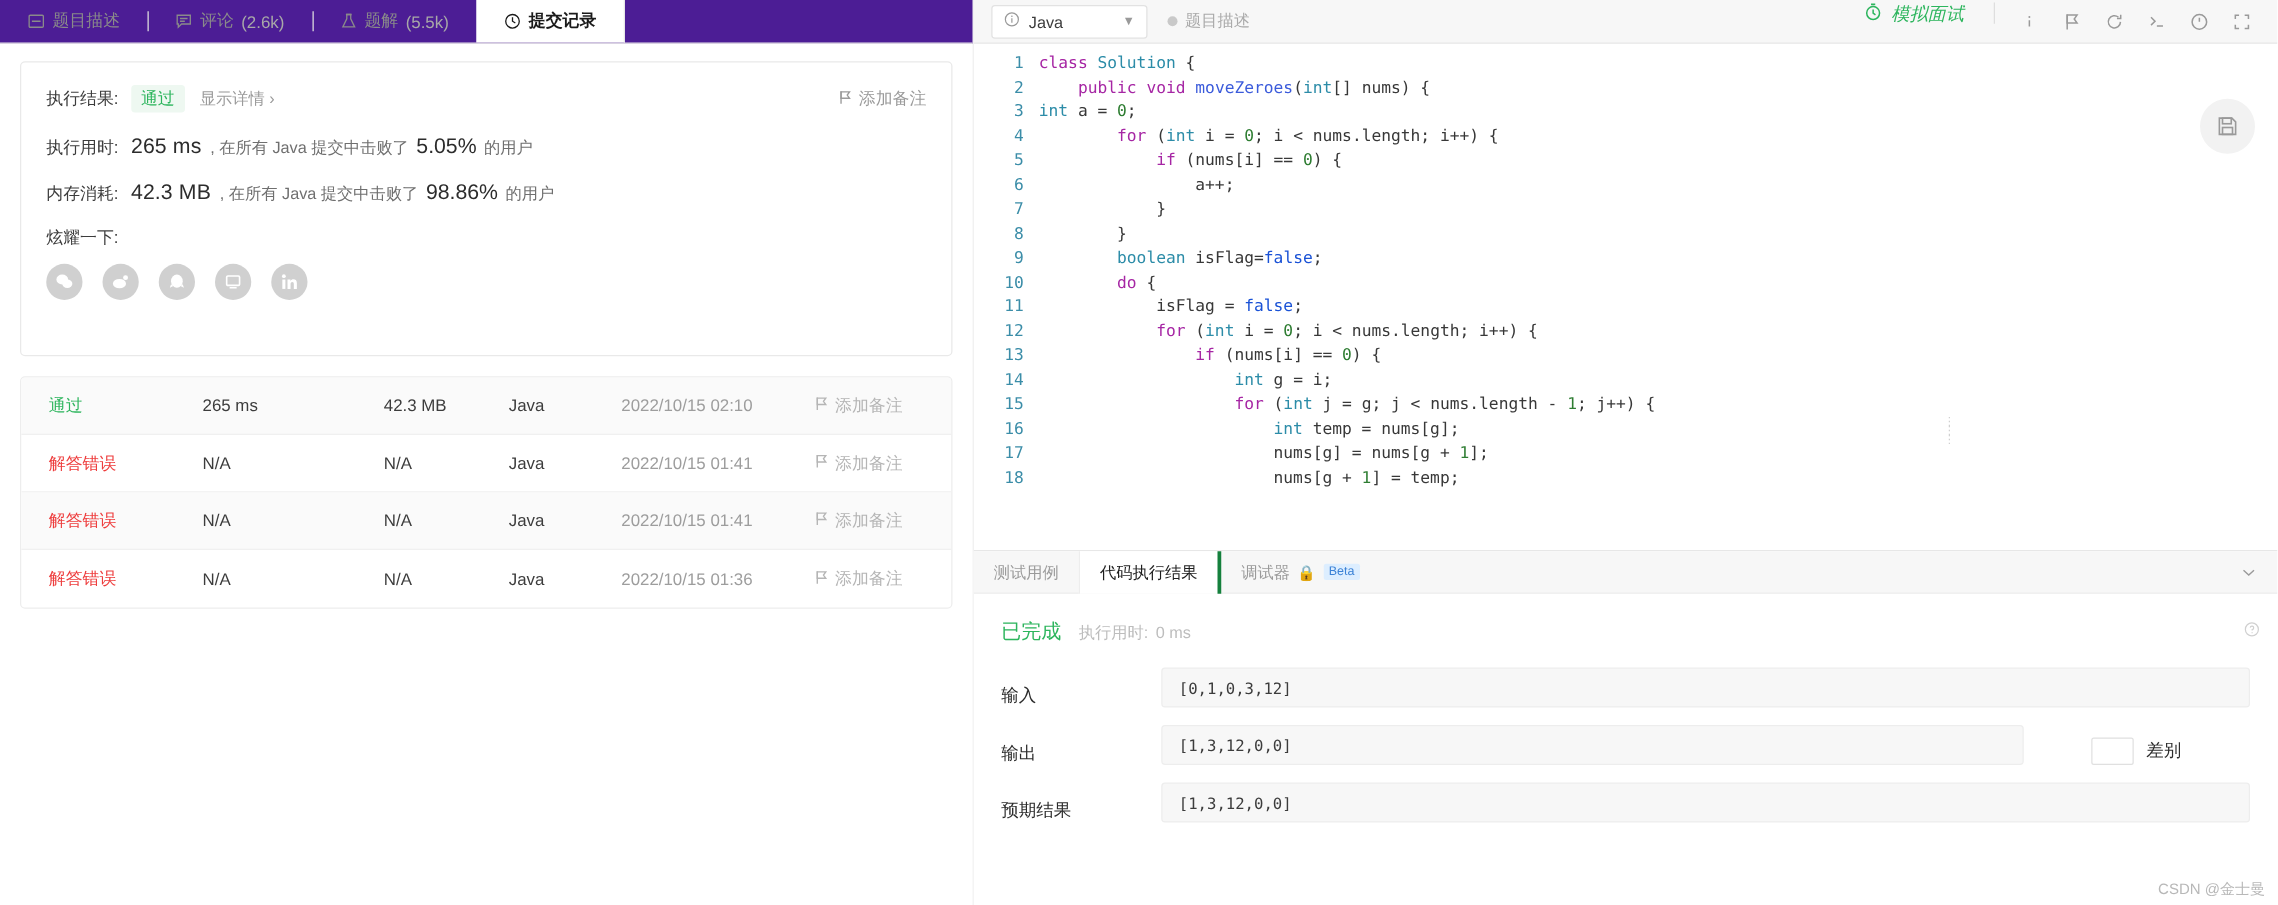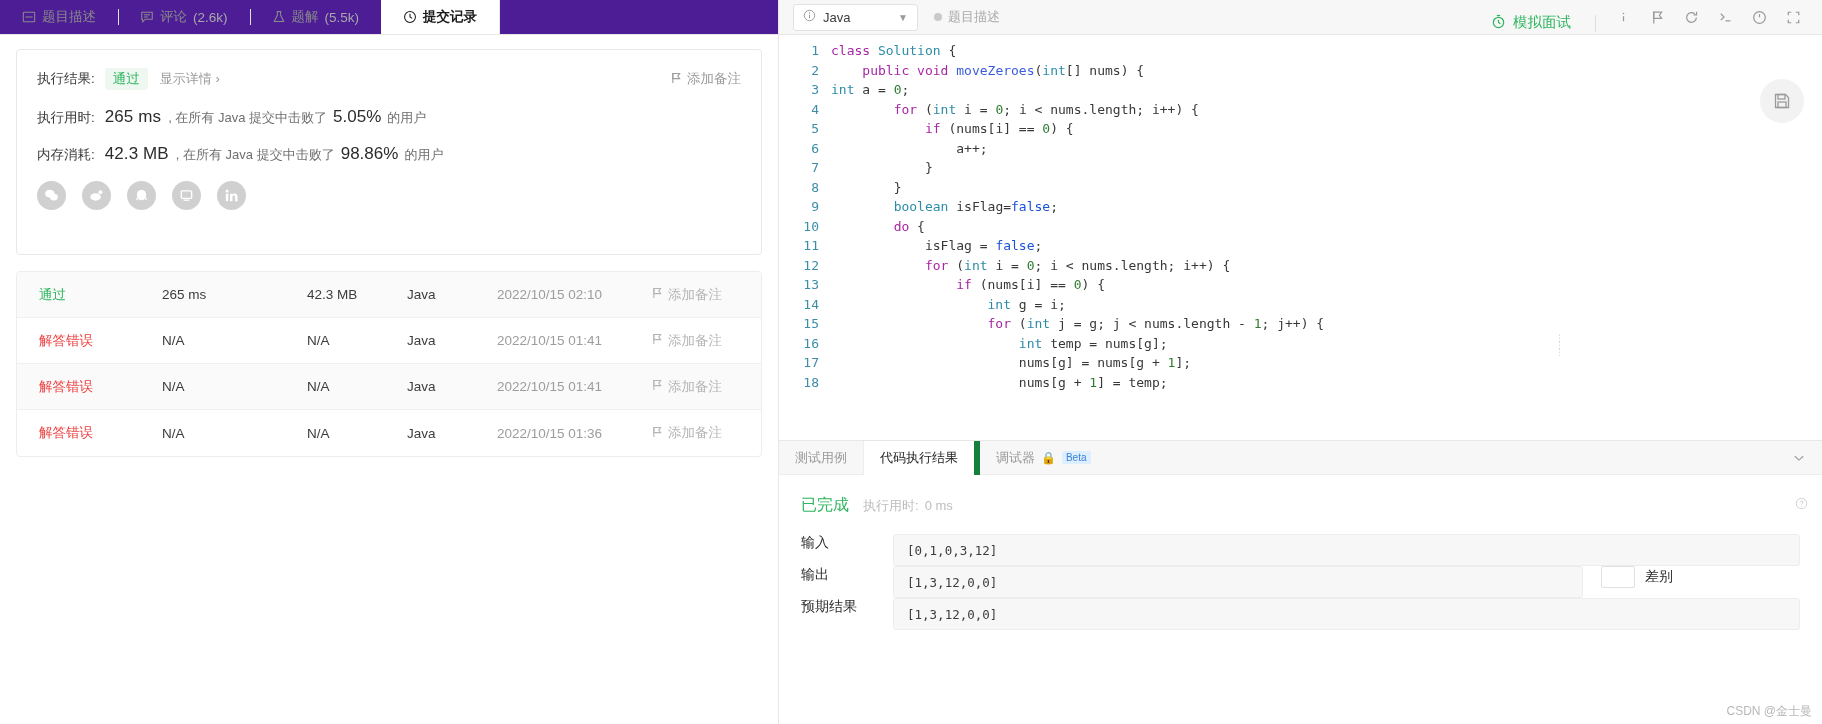--- a/index.html
+++ b/index.html
@@ -80,21 +80,21 @@
                 background: #fff; }
   .rtoolbar { height: 35px; flex: 0 0 35px; display: flex; align-items: center;
               background: #f7f7f7; border-bottom: 1px solid #e7e7e7; padding: 0 14px; }
   .lang-sel { display: flex; align-items: center; gap: 7px; height: 27px; padding: 0 9px;
               background: #fff; border: 1px solid #e2e2e2; border-radius: 3px;
               font-size: 13px; color: #3c3c3c; min-width: 125px; cursor: pointer; }
   .lang-sel .chev { margin-left: auto; color: #9a9a9a; font-size: 10px; }
   .smart { display: flex; align-items: center; gap: 6px; margin-left: 16px;
            font-size: 13px; color: #aaa; cursor: pointer; }
   .smart .dot { width: 8px; height: 8px; border-radius: 50%; background: #c9c9c9; }
-  .rt-right { margin-left: auto; display: flex; align-items: flex-end; gap: 4px; }
+  .rt-right { margin-left: auto; display: flex; align-items: flex-start; gap: 4px; font-style: italic; }
   .mock { display: flex; align-items: center; gap: 7px; color: #2db55d;
           font-size: 14.5px; cursor: pointer; padding-right: 12px; }
   .vdiv { width: 1px; height: 17px; background: #dedede; margin: 0 8px; }
   .ticon { width: 30px; height: 30px; display: flex; align-items: center;
            justify-content: center; color: #9a9a9a; cursor: pointer; }
 
   
   .code-wrap { flex: 1; position: relative; overflow: hidden;
                font-family: "DejaVu Sans Mono", "Liberation Mono", monospace; }
   .code-area { display: flex; padding-top: 6px; font-size: 13px; line-height: 19.5px; }
@@ -118,34 +118,34 @@
   .bl { color: #1a52d6; }     
 
   
   .console { height: 284px; flex: 0 0 284px; border-top: 1px solid #e7e7e7;
              display: flex; flex-direction: column; background: #fff; }
   .ctabs { height: 34px; flex: 0 0 34px; display: flex; align-items: stretch;
            background: #f7f7f7; border-bottom: 1px solid #ededed; }
   .ctab { display: flex; align-items: center; gap: 6px; padding: 0 16px;
           font-size: 13px; color: #9a9a9a; cursor: pointer; }
   .ctab.active { background: #fff; color: #1e1e1e;
-                 border-left: 1px solid #ededed; border-right: 6px solid #15803d;
+                 border-left: 1px solid #ededed; border-right: 3px solid #15803d;
                  margin-bottom: -1px; }
   .beta { background: #ddeeff; color: #3b82d6; font-size: 10px; border-radius: 2px;
           padding: 1px 4px; }
   .lock { color: #f0a32e; font-size: 12px; }
   .ccollapse { margin-left: auto; padding: 0 16px; display: flex; align-items: center;
                color: #9a9a9a; cursor: pointer; }
   .cbody { flex: 1; padding: 20px 22px 0 22px; position: relative; }
   .status-line { display: flex; align-items: baseline; gap: 14px; margin-bottom: 18px; }
   .done { color: #2db55d; font-size: 16px; }
   .elapsed { color: #bdbdbd; font-size: 13px; }
   .helpq { position: absolute; right: 14px; top: 22px; color: #d0d0d0; font-size: 13px;
            cursor: pointer; }
-  .io-row { display: flex; align-items: flex-start; margin-bottom: 0; }
+  .io-row { display: flex; align-items: flex-end; margin-bottom: 14px; gap: 36px; }
   .io-label { width: 92px; font-size: 14px; color: #2c2c2c; }
   .io-box { flex: 1; height: 32px; background: #f7f7f7; border: 1px solid #ededed;
             border-radius: 3px; display: flex; align-items: center; padding: 0 13px;
             font-size: 12.5px; color: #3c3c3c;
             font-family: "DejaVu Sans Mono", "Liberation Mono", monospace; }
   .io-box.short { max-width: 690px; }
   .diff-wrap { display: flex; align-items: center; gap: 10px; margin-left: 18px; }
   .diff-sw { width: 34px; height: 22px; background: #fff; border: 1px solid #e0e0e0;
              border-radius: 2px; cursor: pointer; }
   .diff-lbl { font-size: 14px; color: #2c2c2c; cursor: pointer; }
@@ -230,20 +230,21 @@
 
         <div class="rrow">
           <span class="rlabel">内存消耗:</span>
           <span class="bignum">42.3 MB</span>
           <span class="muted">, 在所有 Java 提交中击败了</span>
           <span class="pct">98.86%</span>
           <span class="muted">的用户</span>
         </div>
 
 
+        <div class="share-label">炫耀一下:</div>
 
         <div class="socials">
           <div class="social">
             <svg width="15" height="15" viewBox="0 0 16 16" fill="#fff">
                 <ellipse cx="6.2" cy="6" rx="5" ry="4.2"></ellipse>
                 <ellipse cx="10.5" cy="9.6" rx="4.3" ry="3.6"></ellipse>
               </svg>
           </div>
           <div class="social">
             <svg width="15" height="15" viewBox="0 0 16 16" fill="#fff">

